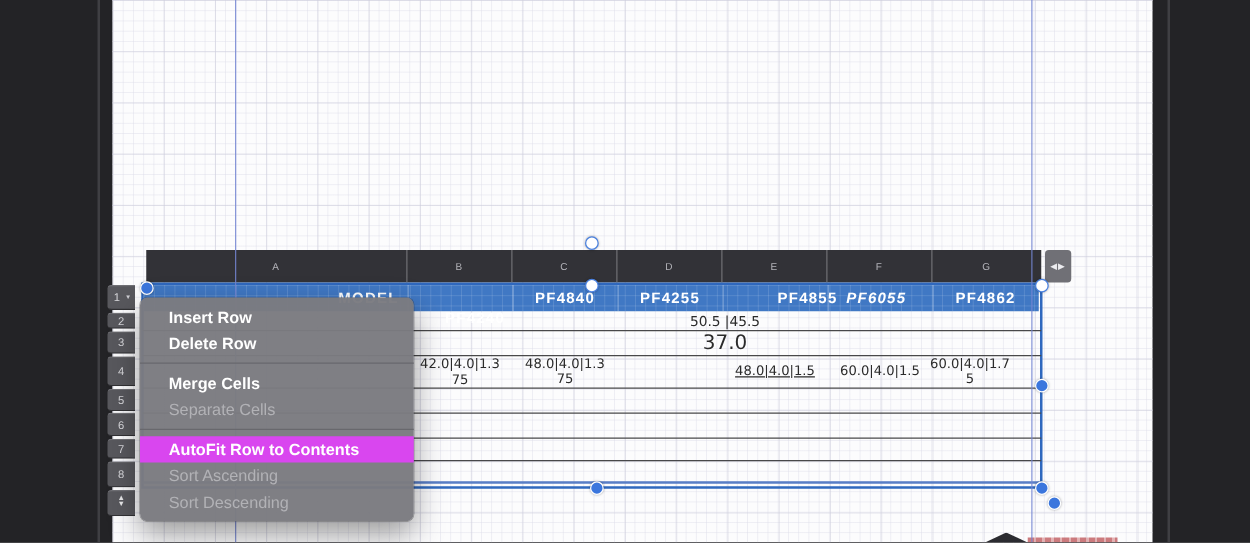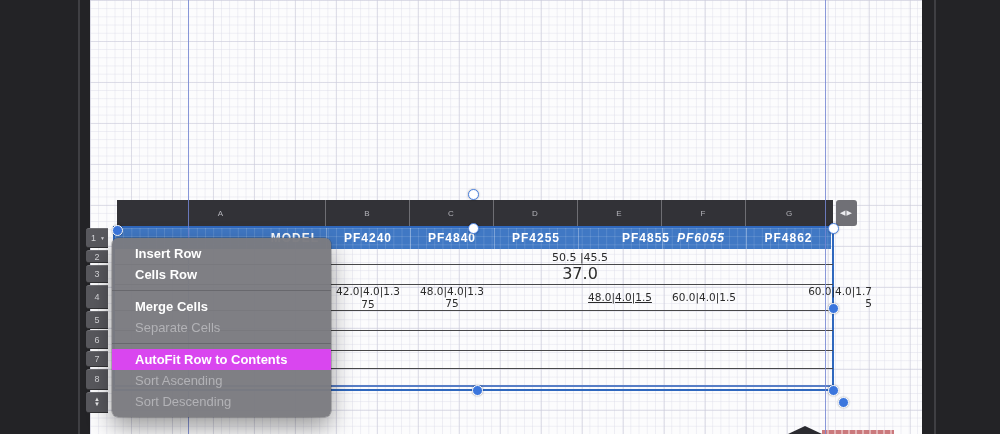--- a/index.html
+++ b/index.html
@@ -153,21 +153,21 @@
 
   <div class="abs row1band"></div>
   <div class="abs band-div" style="left:326px;"></div>
   <div class="abs band-div" style="left:410px;"></div>
   <div class="abs band-div" style="left:494px;"></div>
   <div class="abs band-div" style="left:578px;"></div>
   <div class="abs band-div" style="left:662px;"></div>
   <div class="abs band-div" style="left:746px;"></div>
 
   <div class="abs r1txt" style="left:117px; width:202px; text-align:right;">MODEL</div>
-  <div class="abs r1txt" style="left:326px; width:84px;">PF4240</div>
+  <div class="abs r1txt" style="left:338px; width:84px;margin-top:16px;">PF4240</div>
   <div class="abs r1txt" style="left:410px; width:84px;">PF4840</div>
   <div class="abs r1txt" style="left:494px; width:84px;">PF4255</div>
   <div class="abs r1txt" style="left:604px; width:84px;">PF4855</div>
   <div class="abs r1txt" style="left:659px; width:84px;font-style:italic;">PF6055</div>
   <div class="abs r1txt" style="left:746px; width:85px;">PF4862</div>
 
   <div class="abs hline" style="top:263.5px;"></div>
   <div class="abs hline" style="top:283.5px;"></div>
   <div class="abs hline" style="top:310px;"></div>
   <div class="abs hline" style="top:329.5px;"></div>
@@ -184,40 +184,40 @@
   <div class="abs celltxt r4cell" style="left:410px;">
     <span>48.0|4.0|1.3</span>
     <span>75</span>
   </div>
   <div class="abs celltxt r4cell" style="left:578px;text-decoration:underline;">
     <span>48.0|4.0|1.5</span>
   </div>
   <div class="abs celltxt r4cell" style="left:662px;">
     <span>60.0|4.0|1.5</span>
   </div>
-  <div class="abs celltxt r4cell" style="left:788px;align-items:flex-end;">
+  <div class="abs celltxt r4cell" style="left:734px;">
     <span>60.0|4.0|1.7</span>
     <span>5</span>
   </div>
 
   <div class="abs handle hollow" style="left:468px;   top:188.5px;"></div>
   <div class="abs handle hollow" style="left:468px;   top:223px;"></div>
   <div class="abs handle hollow" style="left:827.5px; top:223px;"></div>
   <div class="abs handle" style="left:111.5px; top:224.5px;"></div>
   <div class="abs handle" style="left:827.5px; top:302.5px;"></div>
   <div class="abs handle" style="left:827.5px; top:384.5px;"></div>
   <div class="abs handle" style="left:472px;   top:384.5px;"></div>
   <div class="abs handle" style="left:838px;   top:397px;"></div>
 
   <div class="abs logo-peak"></div>
   <div class="abs logo-red"></div>
 
   <div class="abs menu">
     <div class="mi">Insert Row</div>
-    <div class="mi">Cells Row</div>
+    <div class="mi">Delete Row</div>
     <div class="msep"></div>
     <div class="mi">Merge Cells</div>
     <div class="mi disabled">Separate Cells</div>
     <div class="msep"></div>
     <div class="mi hl">AutoFit Row to Contents</div>
     <div class="mi disabled">Sort Ascending</div>
     <div class="mi disabled">Sort Descending</div>
   </div>
 
 </div>

